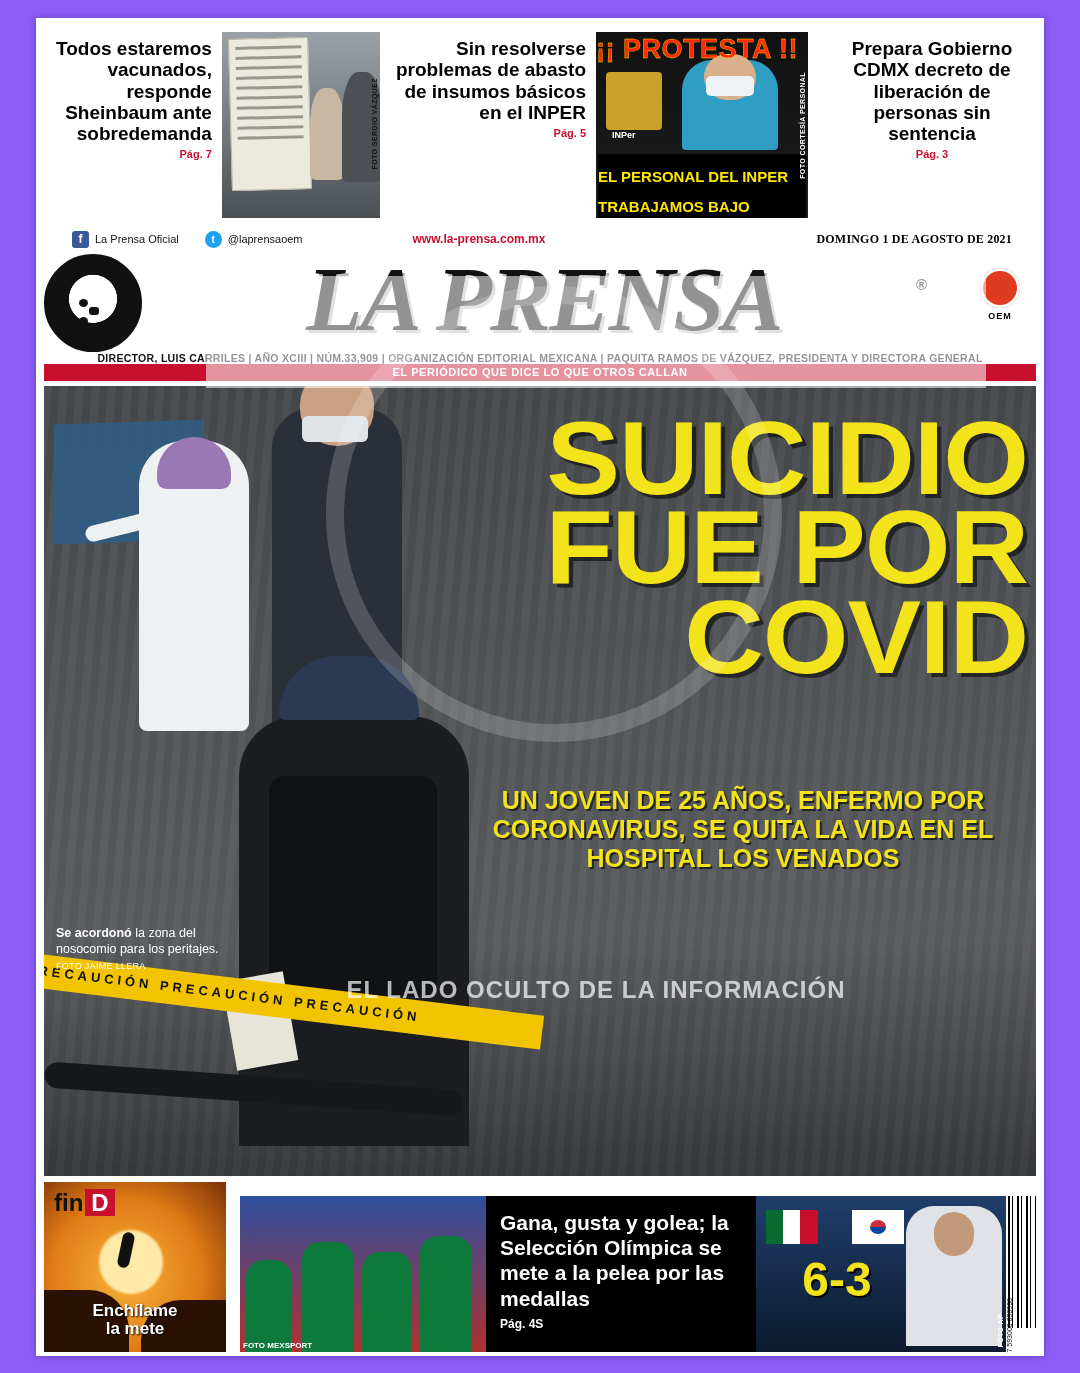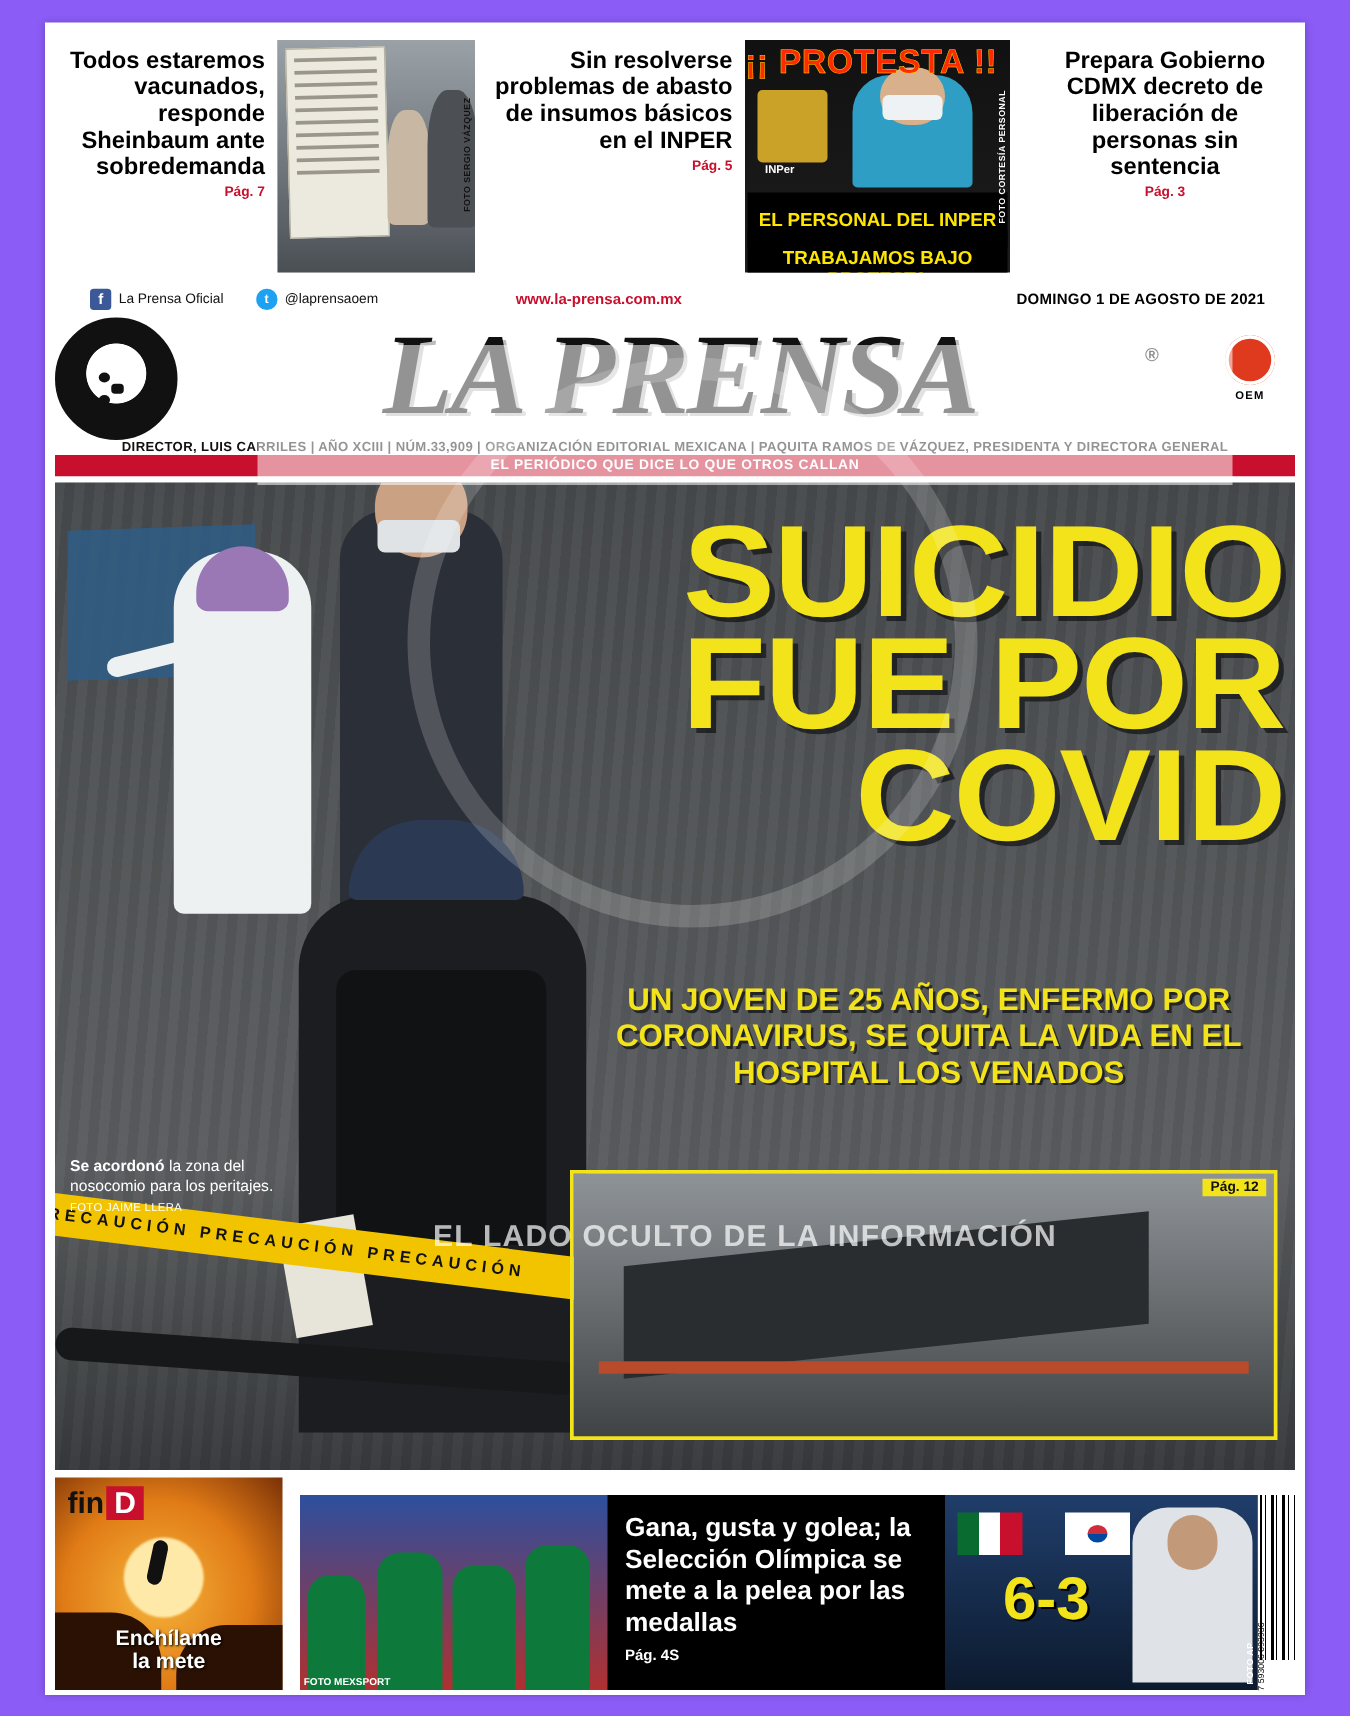--- a/index.html
+++ b/index.html
@@ -52,32 +52,32 @@
   }
   .ph1 .doc i{display:block;height:3px;margin:7px 6px;background:#9b968a;}
   .ph1 .person{position:absolute;border-radius:40% 40% 6px 6px;}
 
   .ph3{background:linear-gradient(180deg,#111 0%,#1d1d1d 100%);}
   .protesta{
     position:absolute;left:0;top:2px;width:100%;color:#ff2a00;
     font-size:27px;font-weight:bold;letter-spacing:.5px;-webkit-text-stroke:0.4px #ffd400;
   }
   .p-line{
-    position:absolute;left:2px;width:calc(100% - 4px);text-align:center;color:#ffe600;
+    position:absolute;left:2px;width:calc(100% - 4px);color:#ffe600;
     font-size:15px;font-weight:bold;background:#000;padding:14px 0;
   }
 
   
   .socialbar{position:absolute;left:36px;top:206px;width:940px;height:30px;display:flex;align-items:center;}
   .sb-item{display:flex;align-items:center;font-size:11px;color:#111;margin-right:26px;}
   .fb,.tw{width:17px;height:17px;border-radius:3px;margin-right:6px;color:#fff;font-weight:bold;
        font-size:12px;display:flex;align-items:center;justify-content:center;}
   .fb{background:#3b5998;} .tw{background:#1da1f2;border-radius:50%;font-size:10px;}
   .site{color:#c8102e;font-size:12px;font-weight:bold;margin-left:84px;}
-  .dateline{margin-left:auto;font-size:12px;font-weight:bold;letter-spacing:.2px;}
+  .dateline{margin-left:auto;font-size:12px;font-weight:bold;letter-spacing:.2px;font-family:Liberation Serif, serif;}
 
   
   .masthead{position:absolute;left:0;top:232px;width:100%;height:112px;}
   .logo-lion{
     position:absolute;left:8px;top:4px;width:92px;height:92px;border-radius:50%;
     background:#111;border:3px solid #111;
   }
   .logo-lion .mane{
     position:absolute;inset:4px;border-radius:50%;
     background:radial-gradient(circle at 50% 45%,#fff 38%,#111 39%);
@@ -327,25 +327,20 @@
       </div>
 
       <div class="headline">
         <div>SUICIDIO</div>
         <div>FUE POR</div>
         <div>COVID</div>
       </div>
 
       <div class="subhead">UN JOVEN DE 25 AÑOS, ENFERMO POR CORONAVIRUS, SE QUITA LA VIDA EN EL HOSPITAL LOS VENADOS</div>
 
-      <div class="inset">
-        <div class="slab"></div>
-        <div class="rail"></div>
-        <div class="pag">Pág. 12</div>
-      </div>
     </div>
 
     <div class="bottom">
 
       <div class="find">
         <div class="logo">
           <span style="background:none;color:#111;padding:0">fin</span><span>D</span>
         </div>
         <div class="sun"></div>
         <div class="runner"></div>

